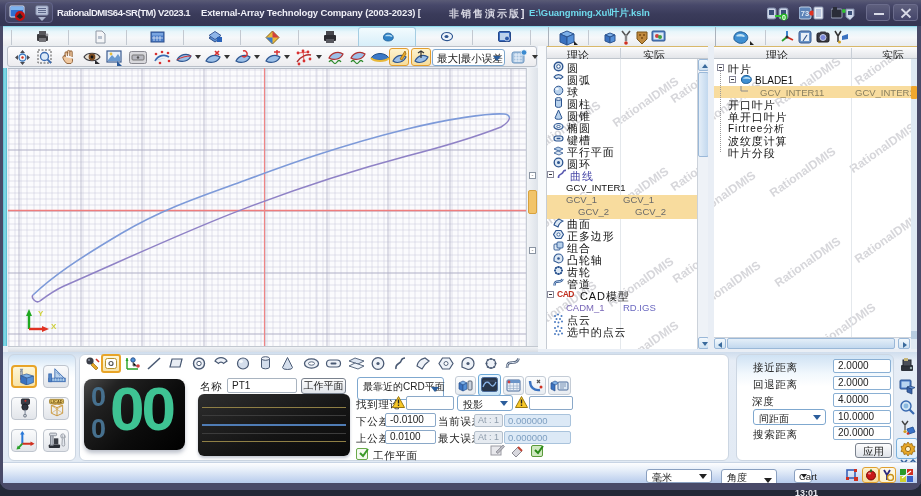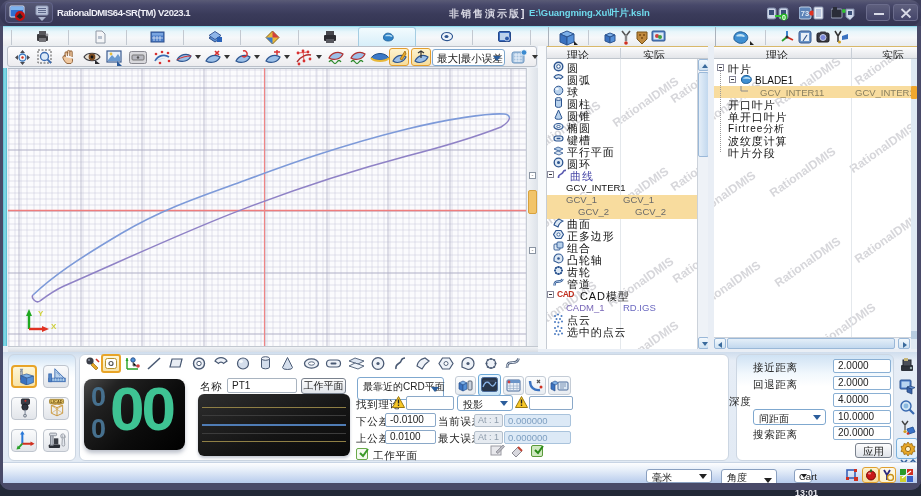--- a/index.html
+++ b/index.html
@@ -4,21 +4,21 @@
 <style>
 * { margin:0; padding:0; box-sizing:border-box; }
 html,body { width:921px; height:496px; overflow:hidden; }
 body { font-family:"Liberation Sans", sans-serif; background:#252b3a; }
 #app { position:absolute; left:0; top:0; width:921px; height:496px; }
 .abs { position:absolute; }
 .win { position:absolute; left:0; top:0; width:921px; height:490px; background:#3e3f5c; border-radius:0 0 10px 10px; overflow:hidden; }
 .tx { position:absolute; white-space:nowrap; }
 
 .titlebar { position:absolute; left:0; top:0; width:921px; height:26px;
-  background:linear-gradient(#5a5b76 0%, #47486a 20%, #3a3b5a 55%, #343552 100%);border-radius:11px; }
+  background:linear-gradient(#5a5b76 0%, #47486a 20%, #3a3b5a 55%, #343552 100%); }
 .capbtn { position:absolute; top:4px; height:17px; border-radius:3px;
   background:linear-gradient(#5e5f7d,#44456a); border:1px solid #6b6c8c; }
 
 .tabstrip { position:absolute; left:3px; top:26px; width:914px; height:20px;
   background:linear-gradient(#c2e7f3 0%, #e9f6fb 25%, #f6f8fa 55%, #e9ecef 100%);
   border-top:1px solid #8fd8ea; }
 .tabsep { position:absolute; top:3px; width:1px; height:15px; background:#c3c9d1; }
 
 .toolbar { position:absolute; left:7px; top:46px; width:530px; height:21px;
   background:linear-gradient(#fdfdfe,#ececef); border:1px solid #b9bfc8; border-radius:3px; }
@@ -62,20 +62,21 @@
    <path d="M7.5 12.5 L11 9 L14 13 L11 15 Z" fill="#222"></path>
  </svg>
  <svg class="abs" style="left:34px;top:5px" width="16" height="16" viewBox="0 0 16 16">
    <rect x="2" y="1" width="12" height="9" rx="1" fill="#b9c2d9" stroke="#8f98b5"></rect>
    <rect x="4" y="3" width="8" height="1" fill="#5d678a"></rect>
           <rect x="4" y="5" width="8" height="1" fill="#5d678a"></rect>
           <rect x="4" y="7" width="8" height="1" fill="#5d678a"></rect>
    <path d="M4 12 L12 12 L8 16 Z" fill="#aab3cc"></path>
  </svg>
  <div class="tx" style="left:57px;top:7px;font-size:9.5px;font-weight:bold;color:#eeeef6;letter-spacing:-0.45px;">RationalDMIS64-SR(TM) V2023.1</div>
+ <div class="tx" style="left:201px;top:7px;font-size:9.5px;font-weight:bold;color:#eeeef6;letter-spacing:-0.15px;">External-Array Technology Company (2003-2023) [</div>
  <div class="tx" style="left:449px;top:7px;font-size:10px;font-weight:bold;color:#d6d6e2;letter-spacing:2px;">非销售演示版<span style="color:#eeeef6">]</span></div>
  <div class="tx" style="left:529px;top:7px;font-size:9.5px;font-weight:bold;color:#6fd9ec;letter-spacing:-0.1px;">E:\Guangming.Xu\叶片.ksln</div>
 
  <svg class="abs" style="left:767px;top:7px" width="22" height="14" viewBox="0 0 22 14">
    <rect x="0" y="1" width="9" height="11" rx="2" fill="#cdd6e8" stroke="#7c87a5"></rect>
    <rect x="12" y="1" width="9" height="11" rx="2" fill="#cdd6e8" stroke="#7c87a5"></rect>
    <rect x="2" y="3" width="5" height="5" fill="#3a4f78"></rect>
    <rect x="14" y="3" width="5" height="5" fill="#3a4f78"></rect>
    <rect x="8" y="8" width="6" height="2" fill="#2fc52f"></rect>
    <circle cx="17" cy="10" r="3.4" fill="#23b523"></circle>
@@ -884,21 +885,21 @@
  <div class="abs" style="left:528px;top:93px;width:12px;height:12px;border:1px solid #5a9a3a;border-radius:2px;background:#cfe8c0;"></div>
  <svg class="abs" style="left:530px;top:92px" width="12" height="12" viewBox="0 0 12 12">
           <path d="M2 6 L5 9 L10 2" fill="none" stroke="#2a8a18" stroke-width="2"></path>
         </svg>
 
  <div class="bpanel" style="left:733px;top:2px;width:158px;height:107px;background:linear-gradient(#cfe2f4,#f2f8fd 18%,#fff 30%);"></div>
  <div class="lbl" style="left:750px;top:9px;">接近距离</div>
  <div class="inp" style="left:830px;top:7px;width:58px;height:14px;line-height:12px;border-color:#8ab0d4;">2.0000</div>
  <div class="lbl" style="left:750px;top:26px;">回退距离</div>
  <div class="inp" style="left:830px;top:24px;width:58px;height:14px;line-height:12px;border-color:#8ab0d4;">2.0000</div>
- <div class="lbl" style="left:726px;top:43px;">深度</div>
+ <div class="lbl" style="left:749px;top:43px;">深度</div>
  <div class="inp" style="left:830px;top:41px;width:58px;height:14px;line-height:12px;border-color:#8ab0d4;">4.0000</div>
  <div class="combo" style="left:750px;top:57px;width:73px;height:16px;">
           <span class="tx" style="left:5px;top:1.5px;">间距面</span>
           <div class="carr"></div>
         </div>
  <div class="inp" style="left:830px;top:58px;width:58px;height:14px;line-height:12px;border-color:#8ab0d4;">10.0000</div>
  <div class="lbl" style="left:750px;top:76px;">搜索距离</div>
  <div class="inp" style="left:830px;top:74px;width:58px;height:14px;line-height:12px;border-color:#8ab0d4;">20.0000</div>
  <div class="abs" style="left:852px;top:91px;width:37px;height:15px;background:linear-gradient(#fdfdfe,#dfe3e9);border:1px solid #7a828e;border-radius:3px;font-size:10.5px;color:#222;text-align:center;line-height:14px;">应用</div>
 

